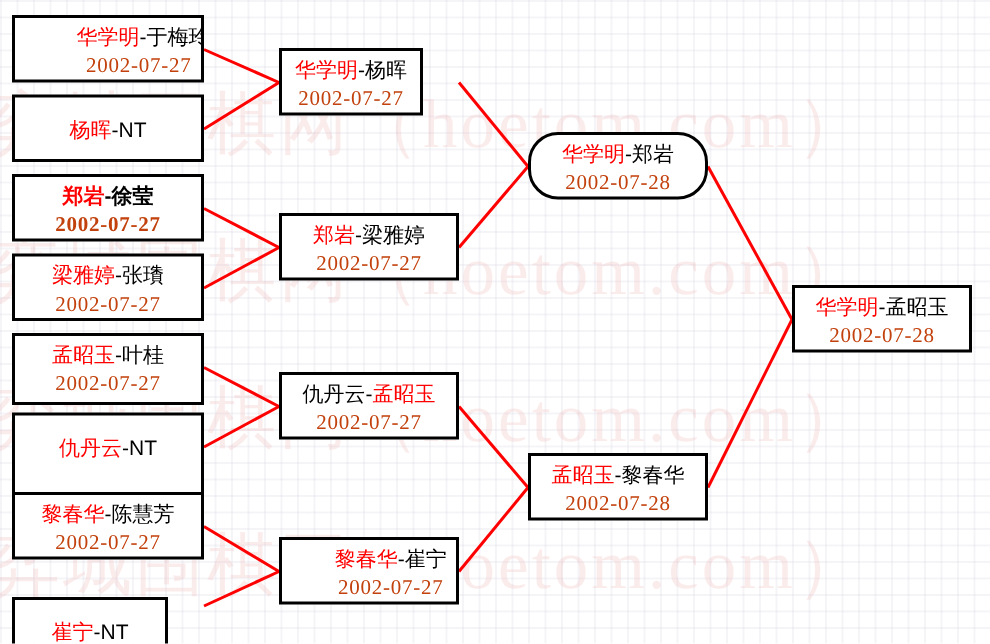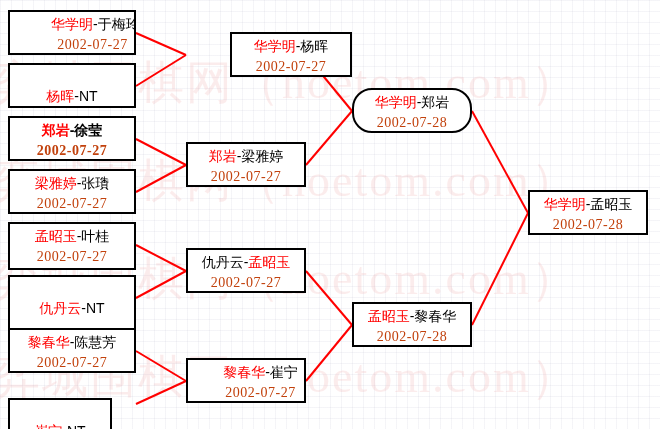--- a/index.html
+++ b/index.html
@@ -73,21 +73,21 @@
   .p-dash{color:#000000;}
   .match-date{
     font-size:14px;
     line-height:20px;
     color:#c2410c;
     font-family:"Liberation Serif","DejaVu Serif",serif;
     letter-spacing:.5px;
     white-space:nowrap;
   }
   .match-box.no-date .match-players{
-    margin-top:21px;
+    margin-top:11px;
   }
 </style>
 </head>
 <body>
 
 <div id="bracket">
 
   <div id="paper-grid"></div>
 
   <div id="watermark-layer">
@@ -137,21 +137,21 @@
       <div class="match-box no-date" style="left: 8px; top: 275px; width: 128px; height: 62px; border-color: rgb(0, 0, 0);">
         <div class="match-players"><span class="p-win">仇丹云</span><span class="p-dash">-</span><span class="p-lose">NT</span></div>
       </div>
       <div class="match-box" style="left: 8px; top: 328px; width: 128px; height: 45px; border-color: rgb(0, 0, 0);">
         <div class="match-players"><span class="p-win">黎春华</span><span class="p-dash">-</span><span class="p-lose">陈慧芳</span></div>
         <div class="match-date">2002-07-27</div>
       </div>
       <div class="match-box no-date" style="left: 8px; top: 398px; width: 104px; height: 45px; border-color: rgb(0, 0, 0);">
         <div class="match-players"><span class="p-win">崔宁</span><span class="p-dash">-</span><span class="p-lose">NT</span></div>
       </div>
-      <div class="match-box" style="left: 186px; top: 32px; width: 122px; height: 45px; border-color: rgb(0, 0, 0); margin-left: 44px;">
+      <div class="match-box" style="left: 186px; top: 32px; width: 96px; height: 45px; border-color: rgb(0, 0, 0);">
         <div class="match-players"><span class="p-win">华学明</span><span class="p-dash">-</span><span class="p-lose">杨晖</span></div>
         <div class="match-date">2002-07-27</div>
       </div>
       <div class="match-box" style="left: 186px; top: 142px; width: 120px; height: 45px; border-color: rgb(0, 0, 0);">
         <div class="match-players"><span class="p-win">郑岩</span><span class="p-dash">-</span><span class="p-lose">梁雅婷</span></div>
         <div class="match-date">2002-07-27</div>
       </div>
       <div class="match-box" style="left: 186px; top: 248px; width: 120px; height: 45px; border-color: rgb(0, 0, 0);">
         <div class="match-players"><span class="p-lose">仇丹云</span><span class="p-dash">-</span><span class="p-win">孟昭玉</span></div>
         <div class="match-date">2002-07-27</div>

